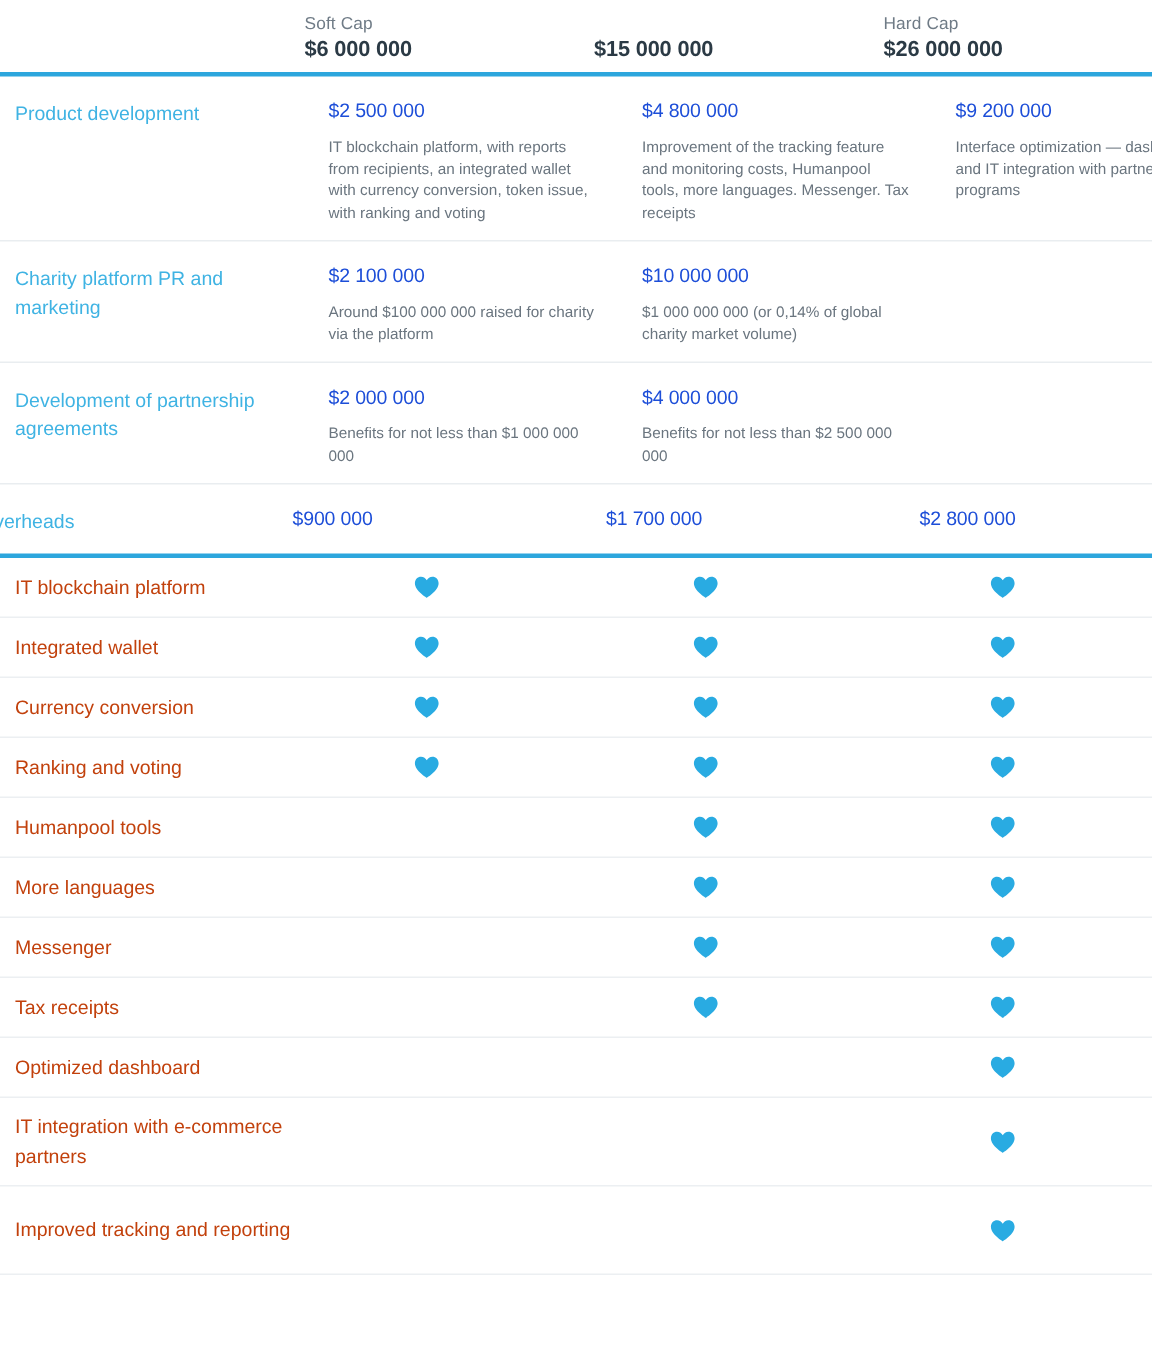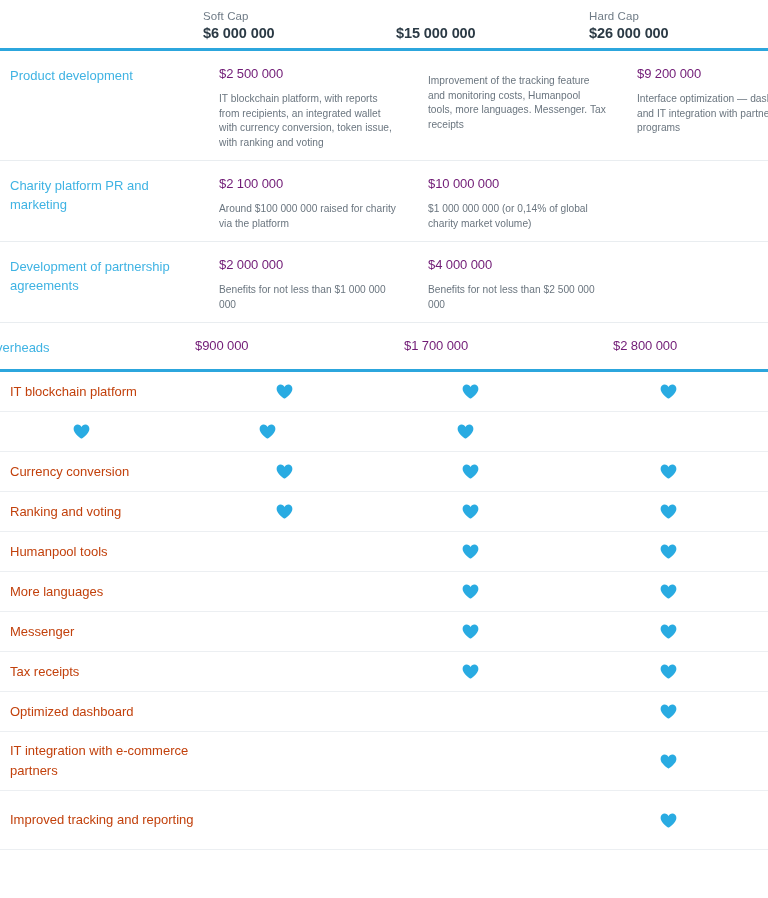--- a/index.html
+++ b/index.html
@@ -92,21 +92,21 @@
     gap: 16px;
   }
   .budget-label {
     color: #3fb3e3;
     font-size: 13px;
     line-height: 19px;
     padding-top: 1px;
   }
   .amount {
     font-size: 13px;
-    color: #701a75;
+    color: #1d4ed8;
     line-height: 18px;
     letter-spacing: -.1px;
   }
   .note {
     font-size: 10.2px;
     color: #6a757f;
     line-height: 14.5px;
     margin-top: 9px;
     max-width: 178px;
     letter-spacing: .02px;
@@ -173,20 +173,21 @@
   <div>
     <div class="row budget-row">
       <div class="col-label">
         <div class="budget-label">Product development</div>
       </div>
       <div class="col-a">
         <div class="amount">$2 500 000</div>
         <div class="note">IT blockchain platform, with reports from recipients, an integrated wallet with currency conversion, token issue, with ranking and voting</div>
       </div>
       <div class="col-b">
+        <div class="amount">$4 800 000</div>
         <div class="note">Improvement of the tracking feature and monitoring costs, Humanpool tools, more languages. Messenger. Tax receipts</div>
       </div>
       <div class="col-c">
         <div class="amount">$9 200 000</div>
         <div class="note tight">Interface optimization — dashboard and IT integration with partner loyalty programs</div>
       </div>
     </div>
     <div class="rule-light"></div>
   </div>
 
@@ -268,20 +269,23 @@
             <span class="heart"><svg width="17" height="15" viewBox="0 0 17 15" xmlns="http://www.w3.org/2000/svg">
                 <path fill="#29abe2" d="M8.5 14.6C8.5 14.6 0.6 9.9 0.6 4.9 0.6 2.3 2.4 0.5 4.7 0.5 6.4 0.5 7.8 1.5 8.5 2.9 9.2 1.5 10.6 0.5 12.3 0.5 14.6 0.5 16.4 2.3 16.4 4.9 16.4 9.9 8.5 14.6 8.5 14.6Z"></path>
               </svg></span>
           </div>
     </div>
     <div class="rule-feat"></div>
   </div>
 
   <div>
     <div class="row feat-row">
+      <div class="col-label">
+        <div class="feat-label">Integrated wallet</div>
+      </div>
       <div class="heart-cell a">
             <span class="heart"><svg width="17" height="15" viewBox="0 0 17 15" xmlns="http://www.w3.org/2000/svg">
                 <path fill="#29abe2" d="M8.5 14.6C8.5 14.6 0.6 9.9 0.6 4.9 0.6 2.3 2.4 0.5 4.7 0.5 6.4 0.5 7.8 1.5 8.5 2.9 9.2 1.5 10.6 0.5 12.3 0.5 14.6 0.5 16.4 2.3 16.4 4.9 16.4 9.9 8.5 14.6 8.5 14.6Z"></path>
               </svg></span>
           </div>
       <div class="heart-cell b">
             <span class="heart"><svg width="17" height="15" viewBox="0 0 17 15" xmlns="http://www.w3.org/2000/svg">
                 <path fill="#29abe2" d="M8.5 14.6C8.5 14.6 0.6 9.9 0.6 4.9 0.6 2.3 2.4 0.5 4.7 0.5 6.4 0.5 7.8 1.5 8.5 2.9 9.2 1.5 10.6 0.5 12.3 0.5 14.6 0.5 16.4 2.3 16.4 4.9 16.4 9.9 8.5 14.6 8.5 14.6Z"></path>
               </svg></span>
           </div>

